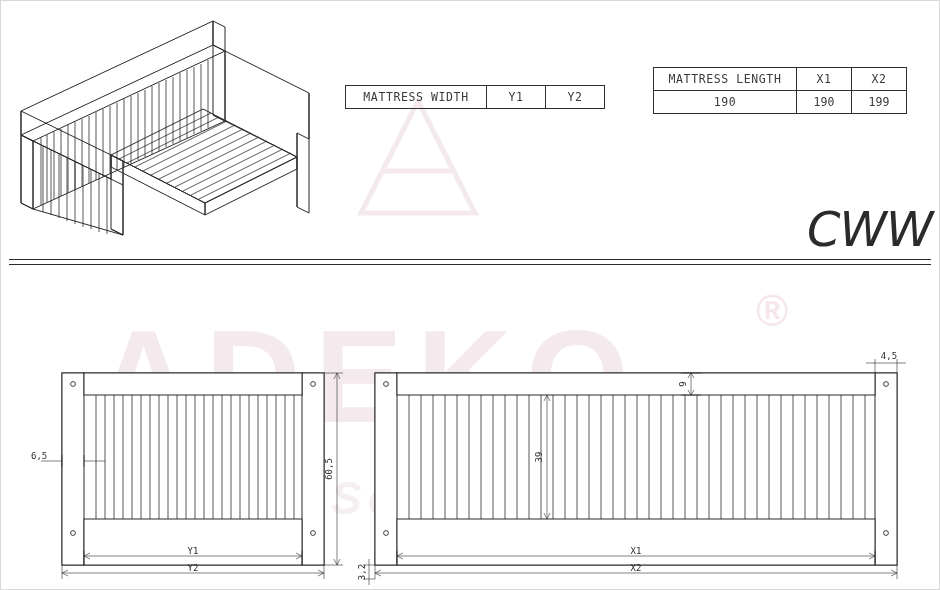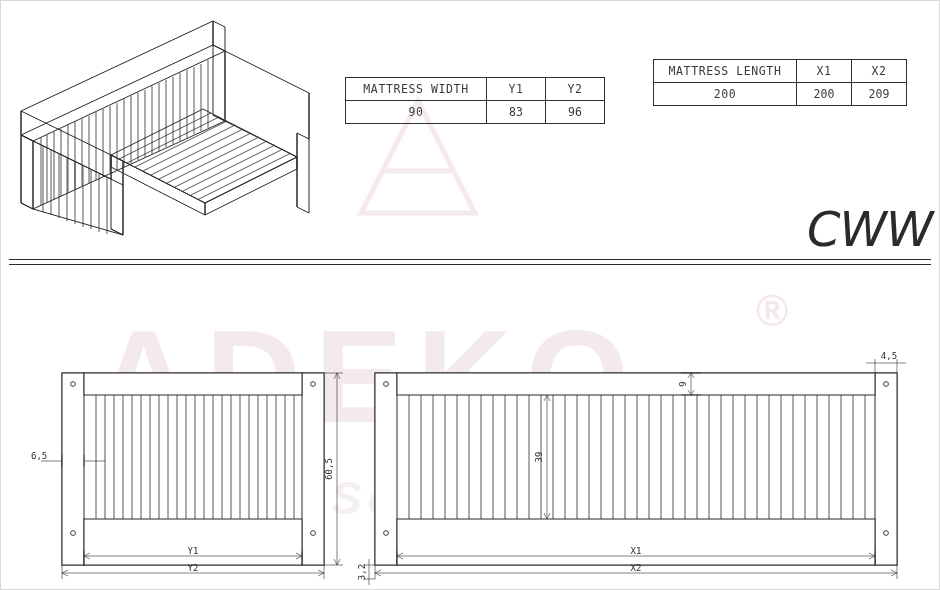--- a/index.html
+++ b/index.html
@@ -58,20 +58,21 @@
     color: #f5e7ec;
   }
 
   
   .tbl {
     border-collapse: collapse;
     font-family: "DejaVu Sans Mono", monospace;
     font-size: 11.5px;
     color: #3a3a3a;
     background: transparent;
+    margin-top: 8px;
   }
   .tbl th, .tbl td {
     border: 1px solid #2e2e2e;
     text-align: center;
     padding: 2px 6px;
     font-weight: normal;
     line-height: 1.45;
     height: 18px;
   }
   .tbl th { letter-spacing: 0.6px; }
@@ -235,41 +236,36 @@
 
   <table class="tbl abs" id="table-width">
     <thead>
       <tr>
         <th>MATTRESS WIDTH</th>
         <th>Y1</th>
         <th>Y2</th>
       </tr>
     </thead>
     <tbody>
-      <tr>
-        <td class="rowlabel">90</td>
-        <td>83</td>
-        <td>96</td>
-      </tr>
     </tbody>
   </table>
 
   <table class="tbl abs" id="table-length">
     <thead>
       <tr>
         <th>MATTRESS LENGTH</th>
         <th>X1</th>
         <th>X2</th>
       </tr>
     </thead>
     <tbody>
       <tr>
-        <td class="rowlabel">200</td>
-        <td>200</td>
-        <td>209</td>
+        <td class="rowlabel">190</td>
+        <td>190</td>
+        <td>199</td>
       </tr>
     </tbody>
   </table>
 
   <div class="abs" id="logo">CWW</div>
 
   <div class="abs" id="sep">
     <div class="l1"></div>
     <div class="l2"></div>
   </div>

